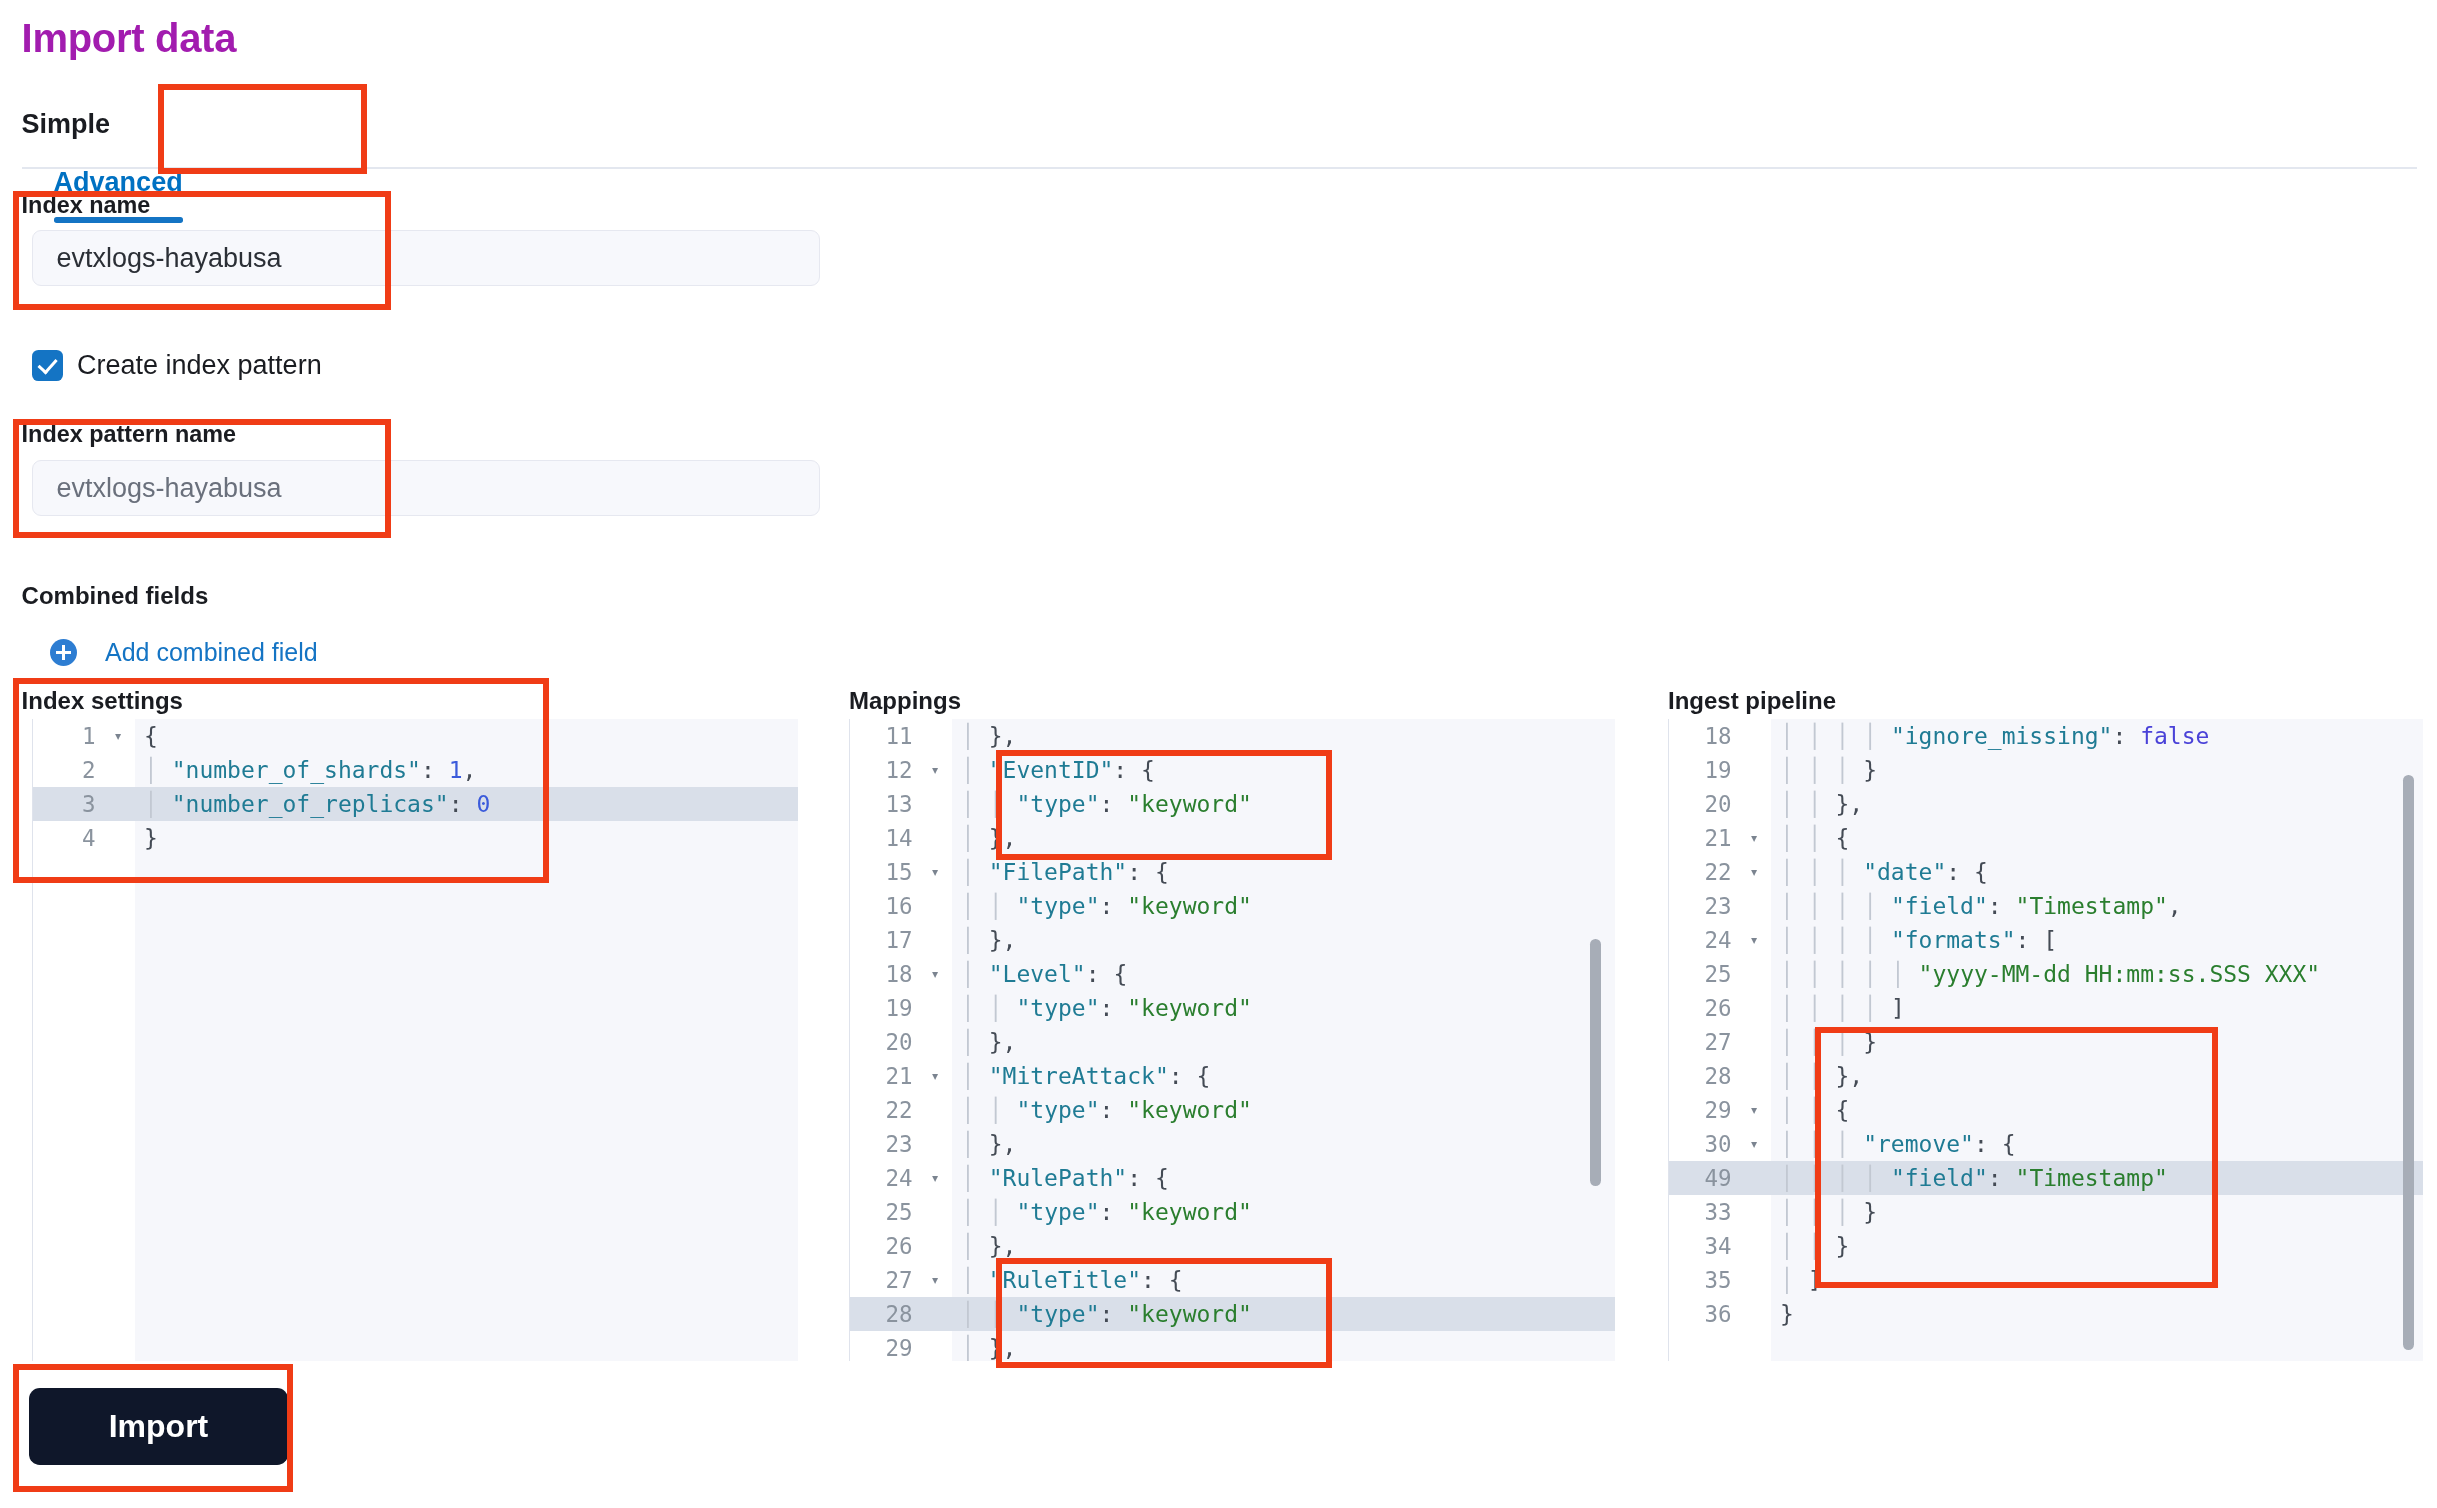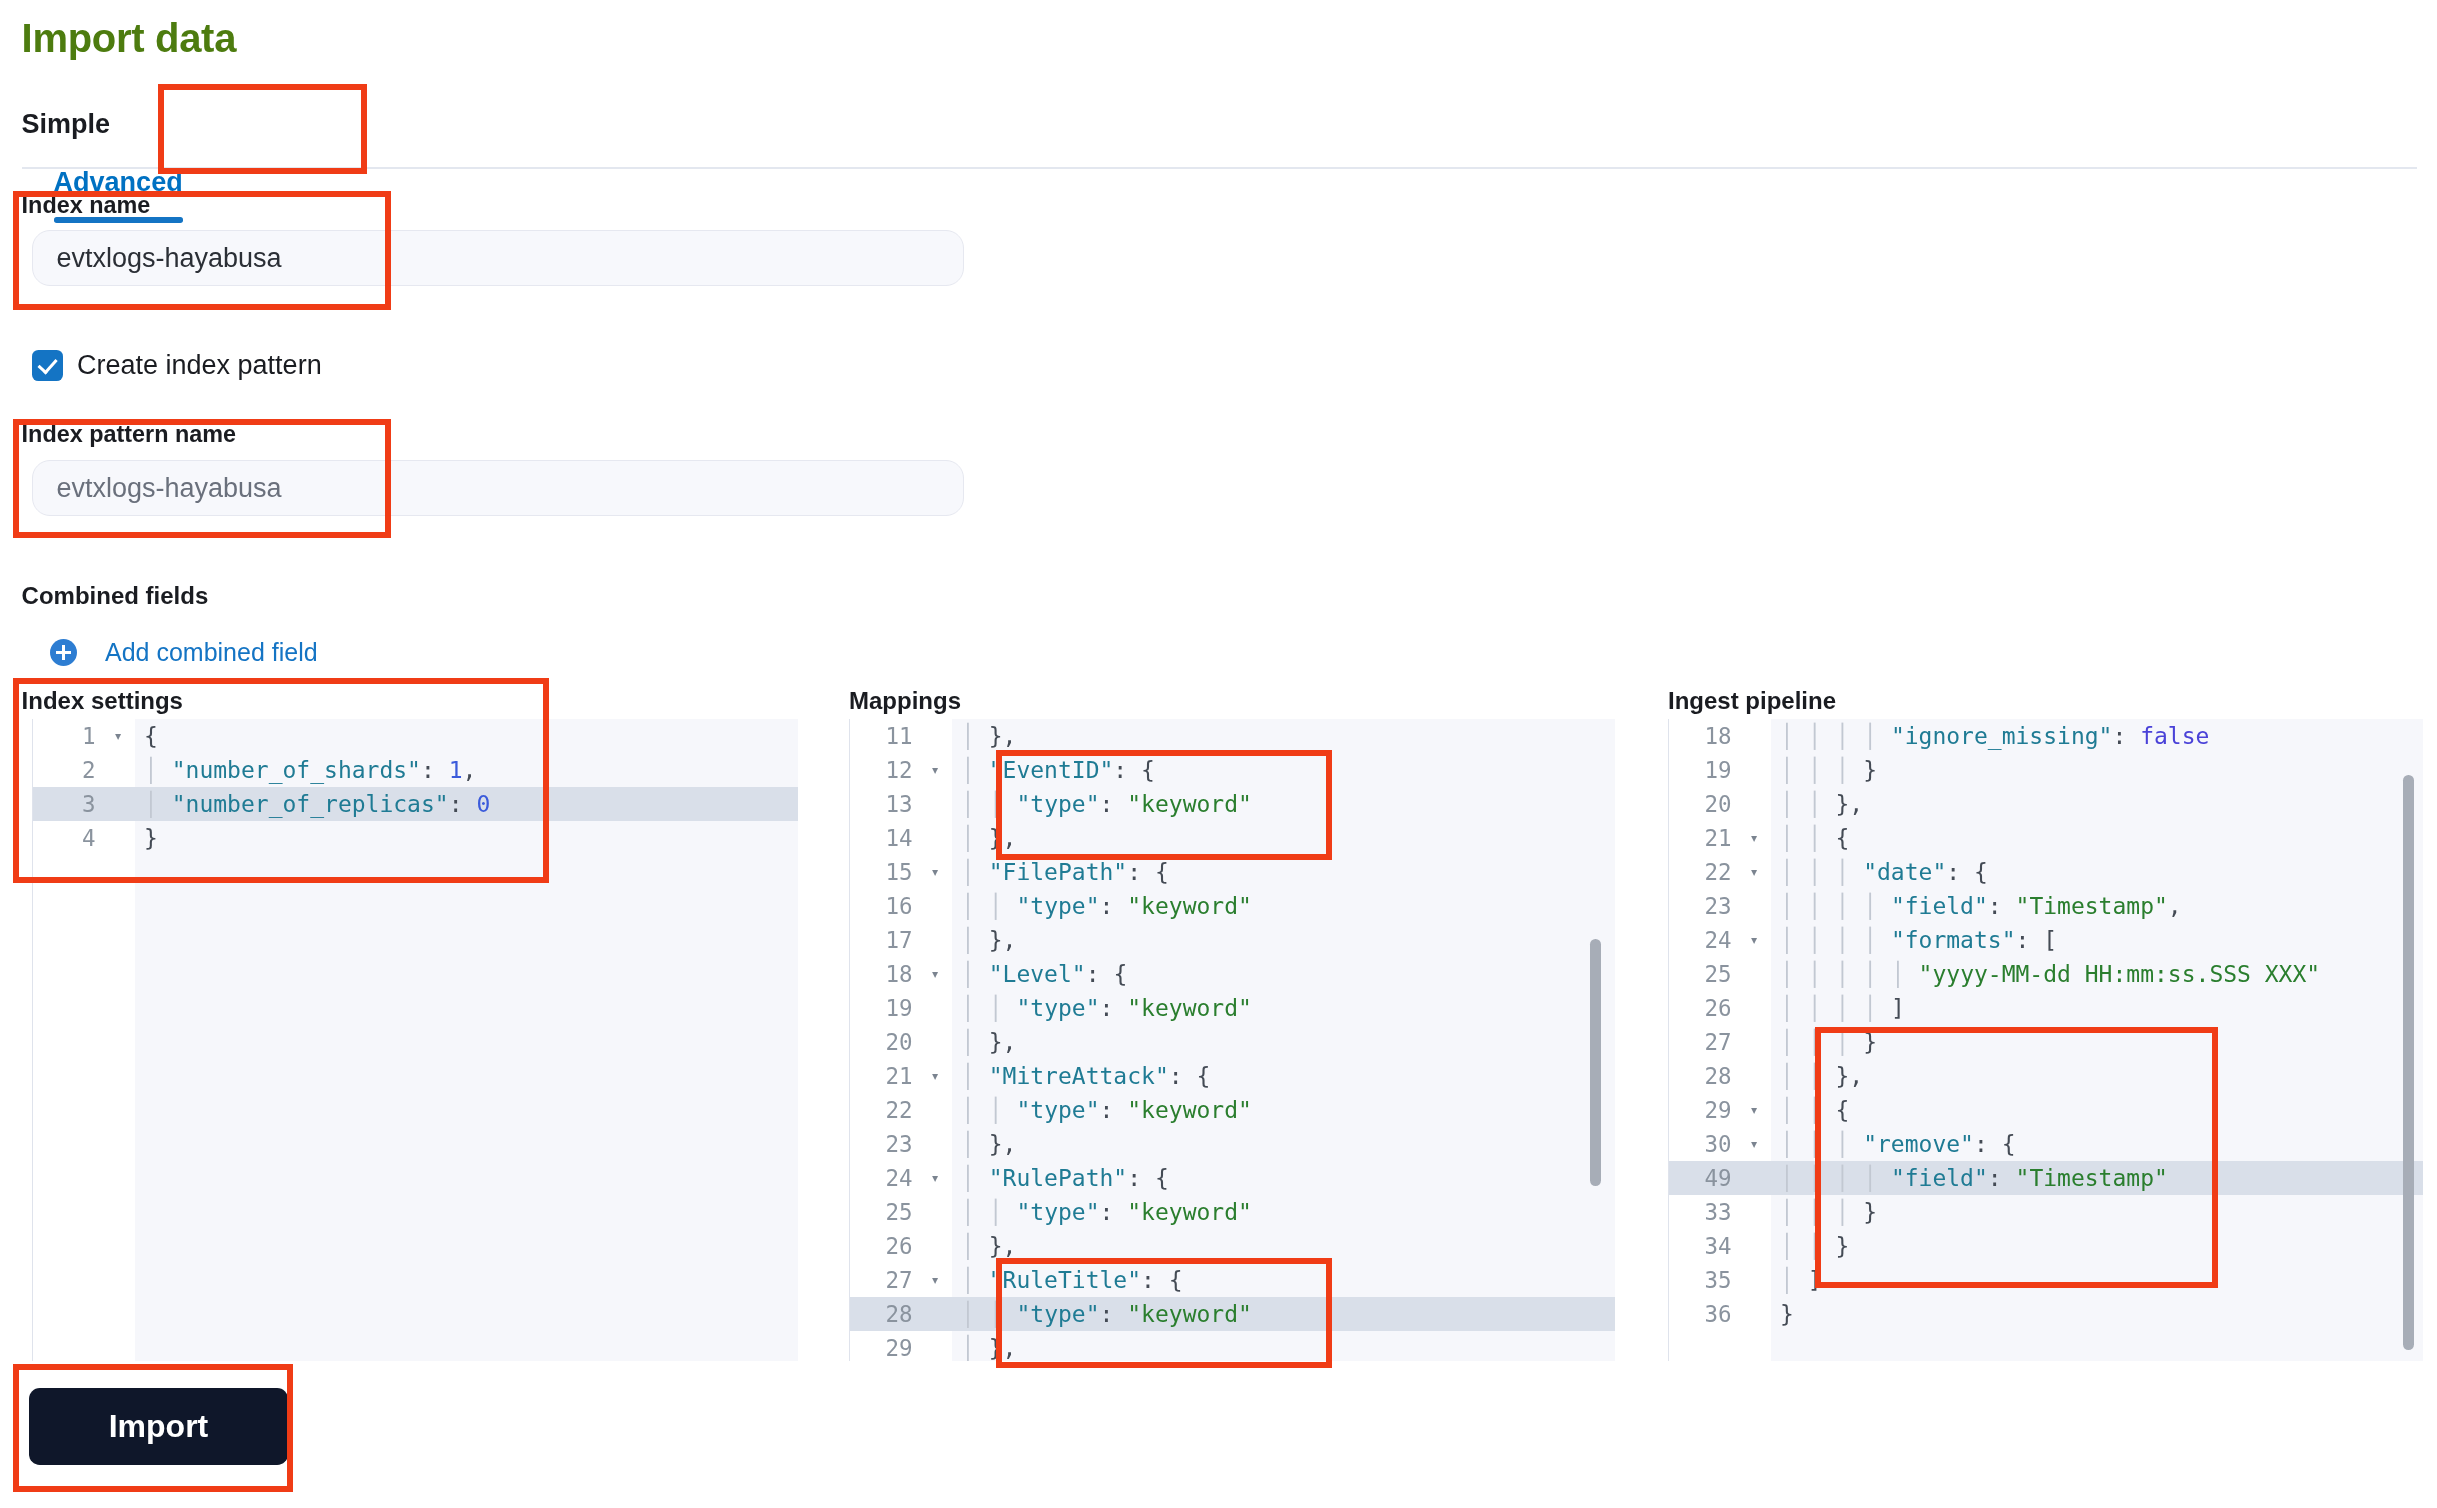--- a/index.html
+++ b/index.html
@@ -9,21 +9,21 @@
     background: #ffffff;
     font-family: "Liberation Sans", sans-serif;
     -webkit-font-smoothing: antialiased;
   }
 
   .page { position: relative; width: 2438px; height: 1508px; overflow: hidden; }
 
   
   .page-title {
     position: absolute; left: 21.6px; top: 16px;
-    font-size: 40px; font-weight: 700; color: #4d7c0f;
+    font-size: 40px; font-weight: 700; color: #a21caf;
     letter-spacing: -0.3px;
   }
 
   
   .tabbar {
     position: absolute; left: 21.6px; top: 104px;
     width: 2395px; height: 65px;
     border-bottom: 2.7px solid #e3e7ef;
     display: flex; align-items: flex-start; flex-direction: column;
   }
@@ -40,24 +40,24 @@
     left: 32px; right: 31px; bottom: -2.7px; height: 5.4px;
     background: #1474c4; border-radius: 2.7px;
   }
 
   
   .field-label {
     position: absolute; font-size: 23.4px; font-weight: 700; color: #1a1c21;
   }
   .text-input {
     position: absolute;
-    height: 56px; width: 932px;
+    height: 56px; width: 788px;
     background: #f7f8fc;
     border: 1.8px solid #e6e8f0;
-    border-radius: 18px;
+    border-radius: 9px;
     display: flex; align-items: center;
     padding: 0 23.4px;
     font-size: 27px;
     color: #2b2f36;
   }
   .text-input.muted { color: #6a707c; }
 
   
   .checkrow {
     position: absolute; left: 32px; top: 350px;

